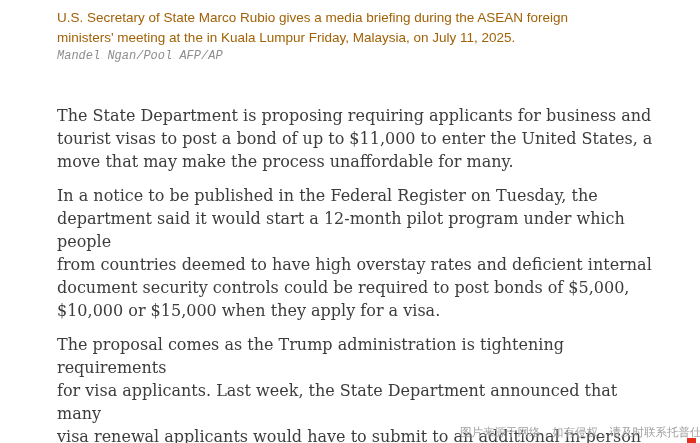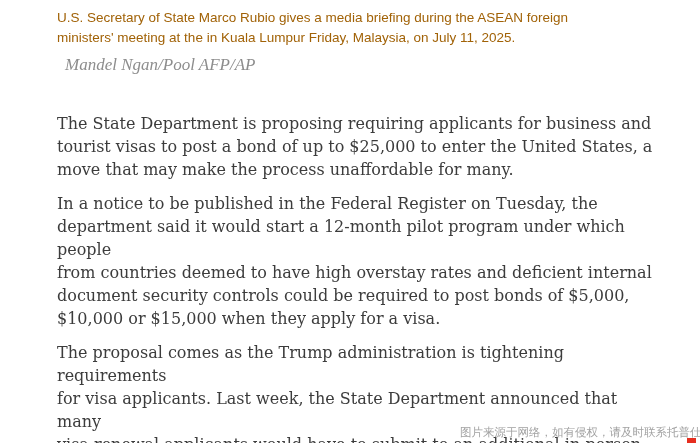--- a/index.html
+++ b/index.html
@@ -23,26 +23,26 @@
   }
   .caption {
     font-family: "Liberation Sans", sans-serif;
     font-size: 13.5px;
     line-height: 19.5px;
     color: #a16207;
     white-space: pre-line;
     margin: 0;
   }
   .credit {
-    font-family: Liberation Serif, serif;
+    font-family: Liberation Mono, monospace;
     font-style: italic;
-    font-size: 17px;
+    font-size: 12px;
     line-height: 19.5px;
     color: #8d8d8d;
-    margin: 8px;
+    margin: 0;
   }
   .article {
     margin-top: 37px;
     font-family: "DejaVu Serif", "Liberation Serif", serif;
     font-size: 16px;
     line-height: 23px;
     color: #3c3c3c;
   }
   .article p {
     margin: 0 0 11px 0;
@@ -74,21 +74,21 @@
   <div class="content">
 
     <figure style="margin:0">
       <figcaption class="caption">U.S. Secretary of State Marco Rubio gives a media briefing during the ASEAN foreign
 ministers' meeting at the in Kuala Lumpur Friday, Malaysia, on July 11, 2025.</figcaption>
       <div class="credit">Mandel Ngan/Pool AFP/AP</div>
     </figure>
 
     <div class="article">
       <p>The State Department is proposing requiring applicants for business and
-tourist visas to post a bond of up to $25,000 to enter the United States, a
+tourist visas to post a bond of up to $11,000 to enter the United States, a
 move that may make the process unaffordable for many.</p>
       <p>In a notice to be published in the Federal Register on Tuesday, the
 department said it would start a 12-month pilot program under which people
 from countries deemed to have high overstay rates and deficient internal
 document security controls could be required to post bonds of $5,000,
 $10,000 or $15,000 when they apply for a visa.</p>
       <p>The proposal comes as the Trump administration is tightening requirements
 for visa applicants. Last week, the State Department announced that many
 visa renewal applicants would have to submit to an additional in-person
 interview, something that was not required in the past. In addition, the

